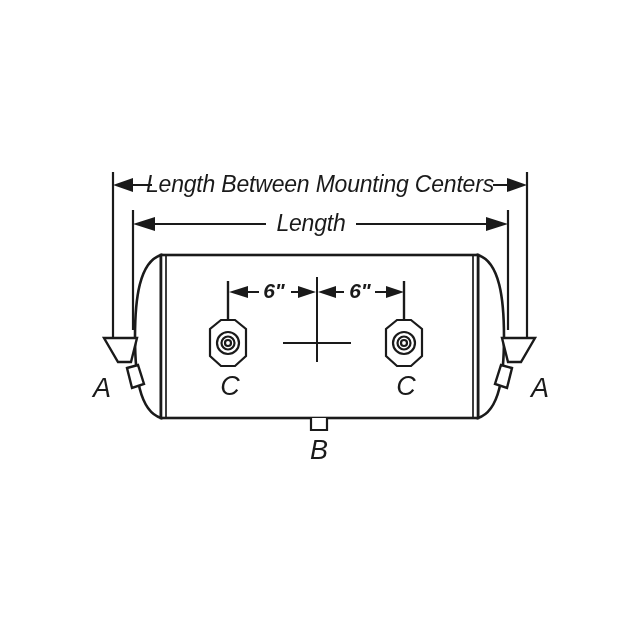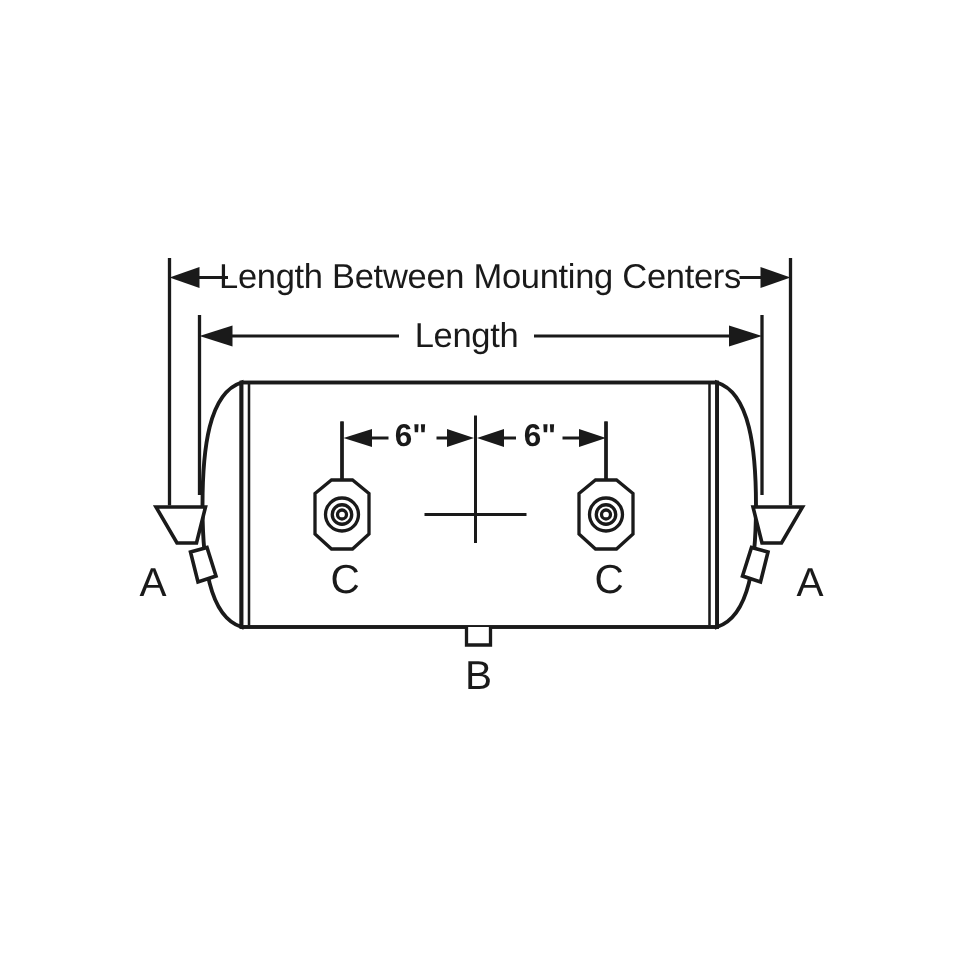--- a/index.html
+++ b/index.html
@@ -11,20 +11,21 @@
     width: 640px;
     height: 640px;
     font-family: "Liberation Sans", sans-serif;
     overflow: hidden;
   }
   #diagram-root {
     position: relative;
     width: 640px;
     height: 640px;
     background: #ffffff;
+    font-style: italic;
   }
   svg#drawing {
     display: block;
     width: 640px;
     height: 640px;
   }
   .ln {
     stroke: #1a1a1a;
     fill: none;
     stroke-linecap: butt;

